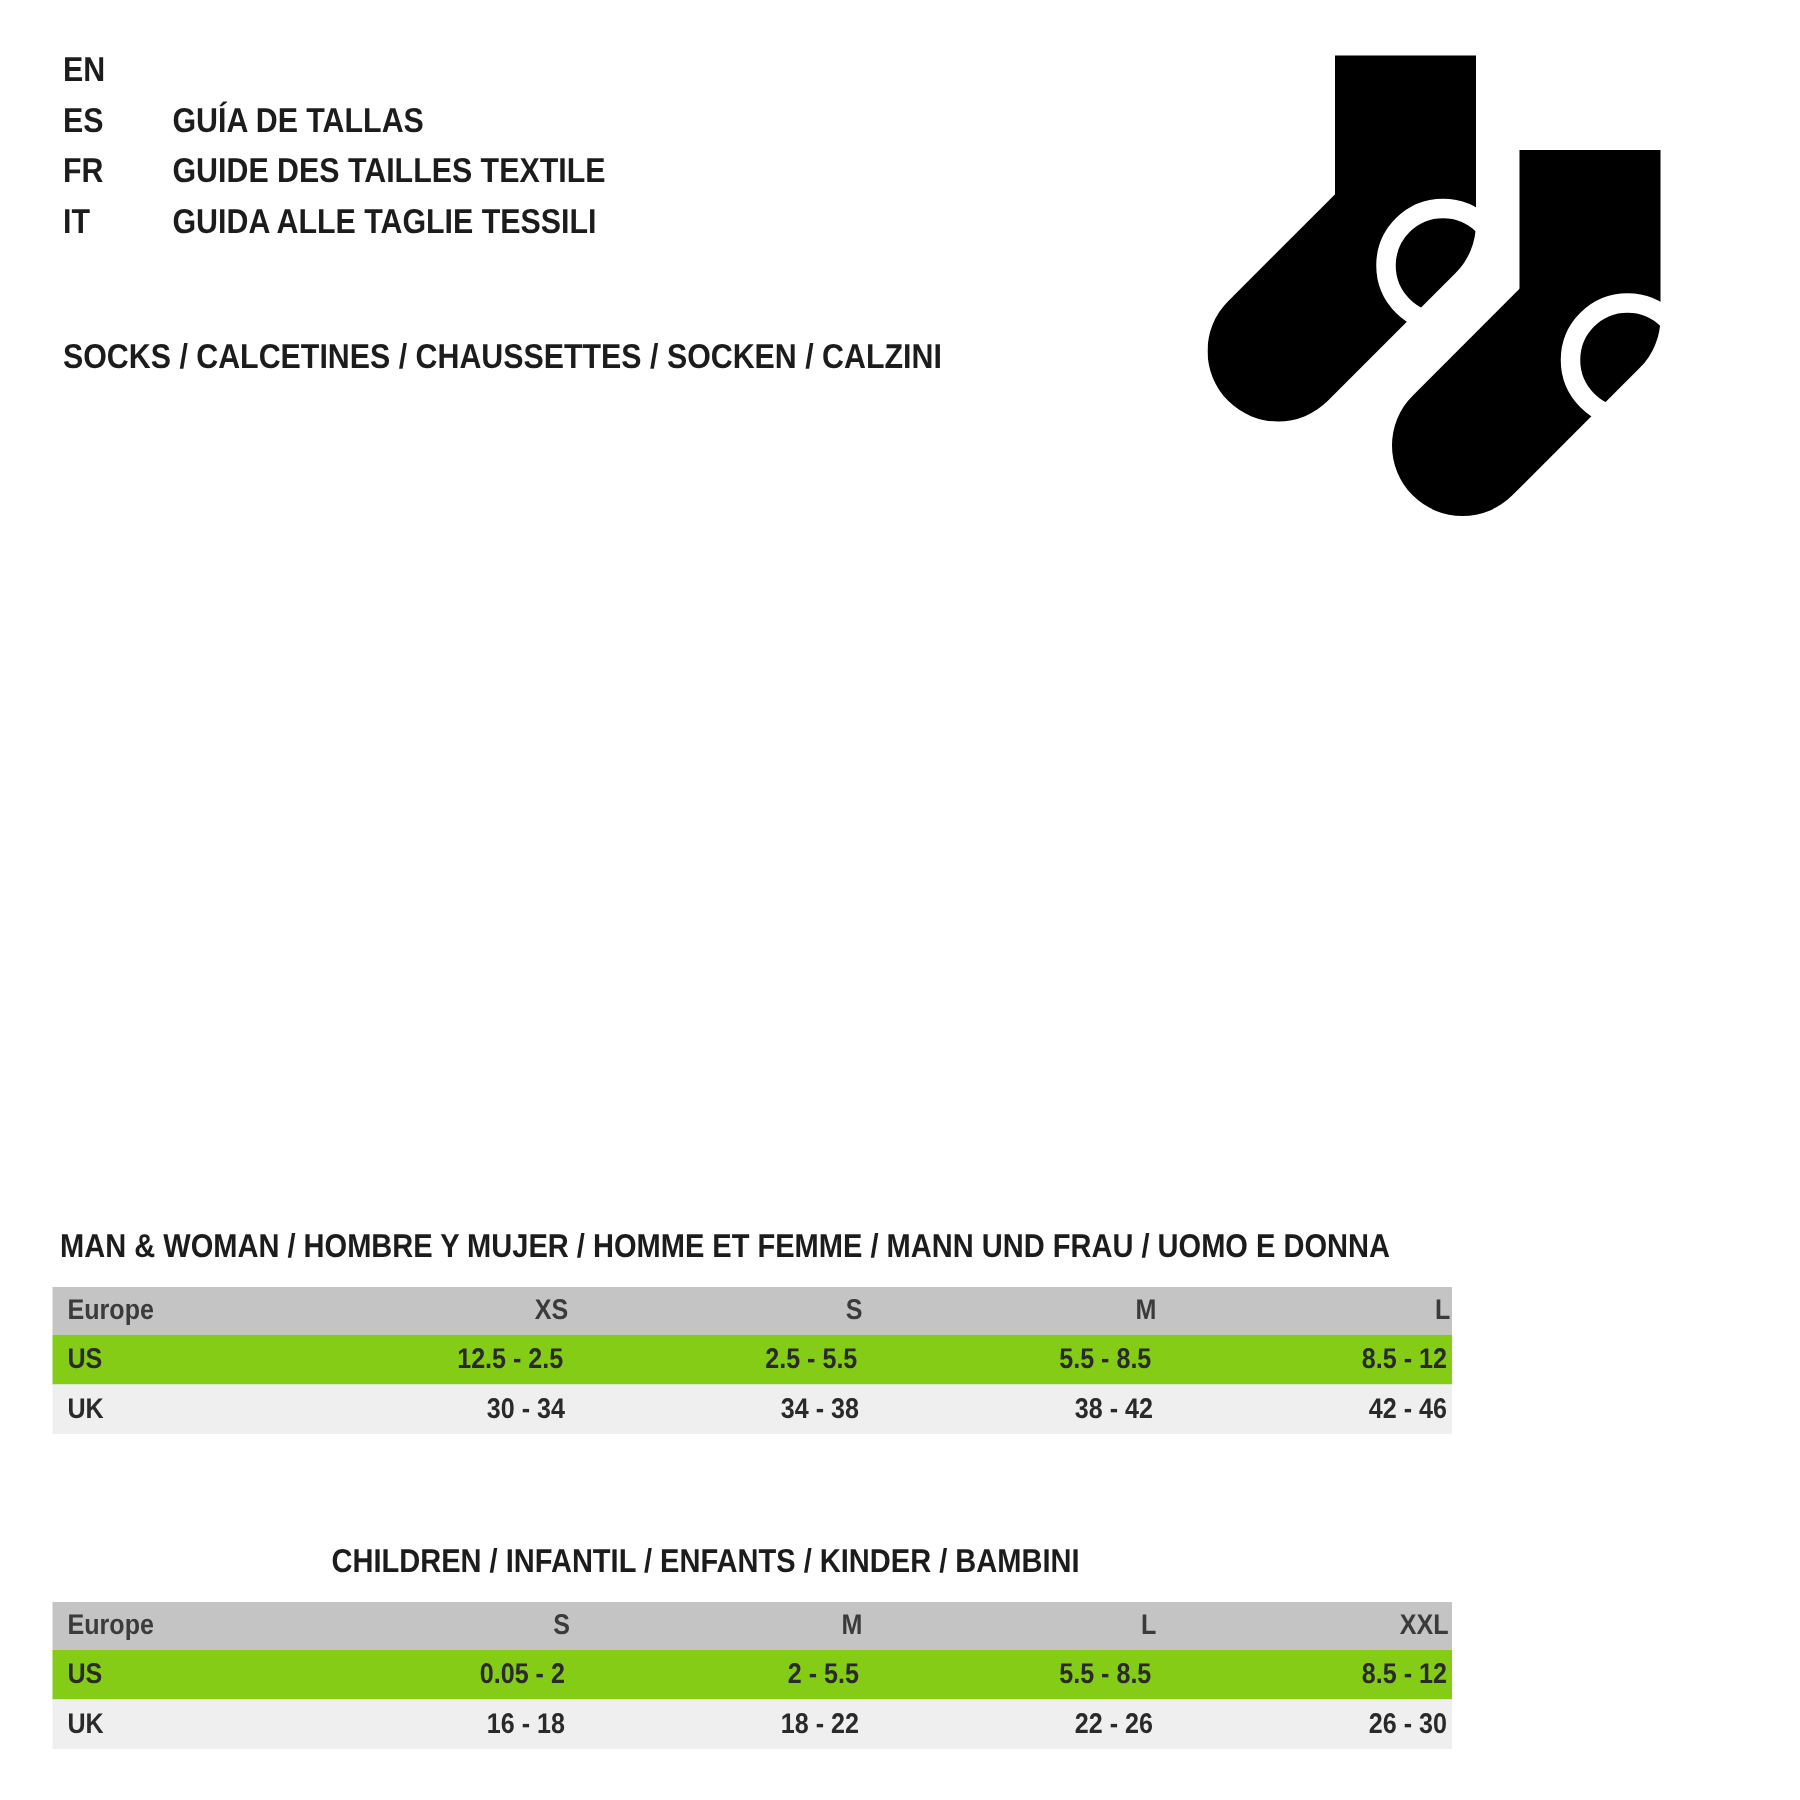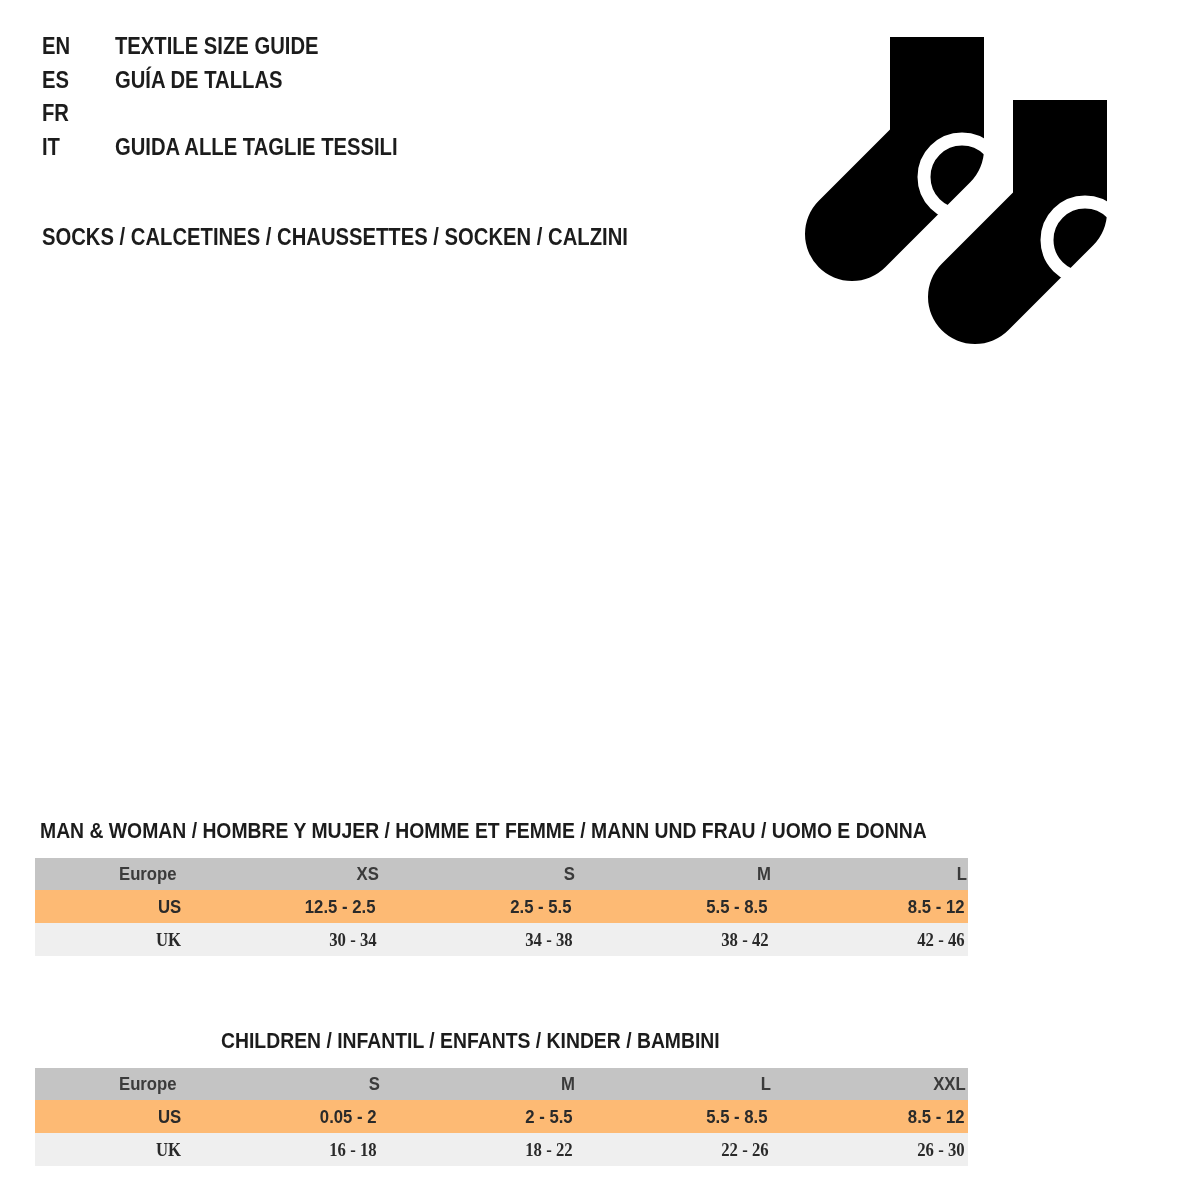--- a/index.html
+++ b/index.html
@@ -52,40 +52,40 @@
     table-layout: fixed;
   }
   table.size-table td {
     height: 33px;
     font-size: 19px; font-weight: 700;
     text-align: right; vertical-align: middle;
     padding: 0;
   }
   table.size-table td.c1 {
     width: 16%;
-    text-align: right; padding-left: 10px;
+    text-align: left; padding-left: 10px;
   }
   tr.head-row td { background: #c4c4c4; color: #3b3b3b; height: 32px; }
-  tr.row-us td { background: #fdba74; color: #2a2a2a; }
-  tr.row-uk td { background: #efefef; color: #2a2a2a; font-family: Liberation Serif, serif; }
+  tr.row-us td { background: #84cc16; color: #2a2a2a; }
+  tr.row-uk td { background: #efefef; color: #2a2a2a; }
 </style>
 </head>
 <body>
 
 <div class="lang-block">
   <div class="lang-row">
     <span class="lang-code"><span class="cond">EN</span></span>
-    <span class="lang-label"><span class="cond">TEXTILE SIZE GUIDE</span></span>
   </div>
   <div class="lang-row">
     <span class="lang-code"><span class="cond">ES</span></span>
     <span class="lang-label"><span class="cond">GUÍA DE TALLAS</span></span>
   </div>
   <div class="lang-row">
     <span class="lang-code"><span class="cond">FR</span></span>
+    <span class="lang-label"><span class="cond">GUIDE DES TAILLES TEXTILE</span></span>
   </div>
   <div class="lang-row">
     <span class="lang-code"><span class="cond">IT</span></span>
     <span class="lang-label"><span class="cond">GUIDA ALLE TAGLIE TESSILI</span></span>
   </div>
 </div>
 
 <div class="socks-line">
   <span class="cond">SOCKS / CALCETINES / CHAUSSETTES / SOCKEN / CALZINI</span>
 </div>

